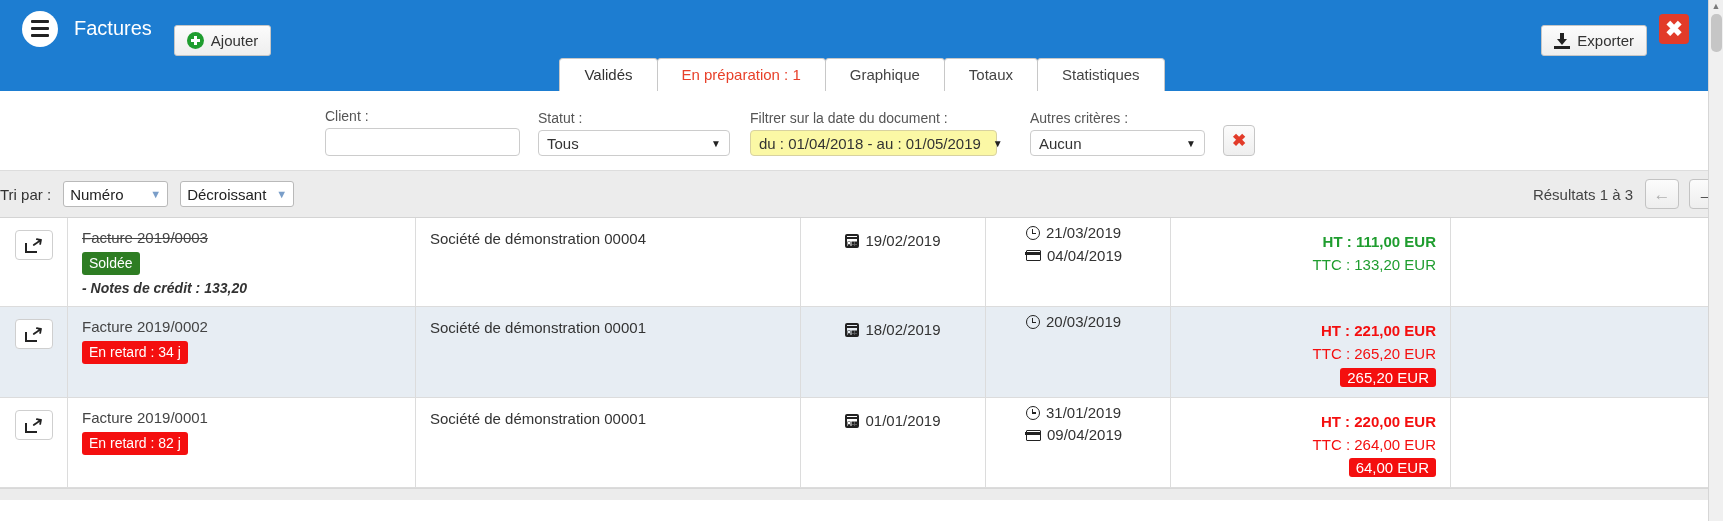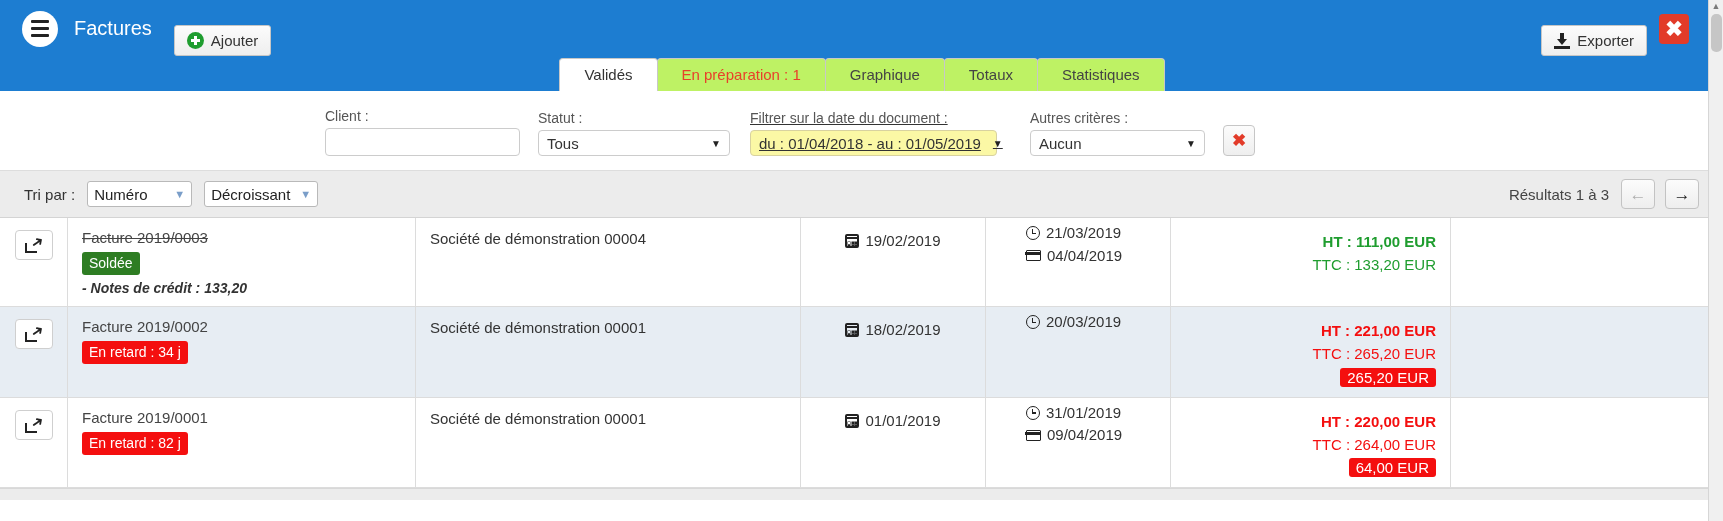--- a/index.html
+++ b/index.html
@@ -60,21 +60,21 @@
   }
 
   
   .tabbar {
     height:34px; background:#1d7dd1;
     display:flex; align-items:flex-end; justify-content:center;
     position:relative;
   }
   .tabs { display:flex; align-items:flex-end; }
   .tab {
-    background:#bef264; border:1px solid #c8c8c8; border-bottom:none;
+    background:#ffffff; border:1px solid #c8c8c8; border-bottom:none;
     padding:7px 24px 6px; font-size:15px; color:#444;
     border-radius:4px 4px 0 0; cursor:pointer; white-space:nowrap;
     margin-right:-1px; line-height:1.25;
   }
   .tab.active { background:#fff; color:#333; }
   .tab.warn { color:#e8402a; }
 
   
   .filterbar {
     height:80px; background:#fff; border-bottom:1px solid #ddd;
@@ -98,21 +98,21 @@
   .btn-clear {
     width:32px; height:31px; border:1px solid #c6c6c6; border-radius:4px;
     background-image:linear-gradient(#fcfcfc,#eeeeee);
     display:flex; align-items:center; justify-content:center; cursor:pointer;
     color:#e23b29; font-size:17px; font-weight:bold; line-height:1;
   }
 
   
   .sortbar {
     height:47px; background:#ececec; border-bottom:1px solid #d4d4d4;
-    display:flex; align-items:center; padding:0 24px;
+    display:flex; align-items:center; padding:0 0;
   }
   .tri-label { font-size:15px; color:#333; margin-right:12px; }
   .nativeselect {
     height:26px; border:1px solid #b9b9b9; border-radius:3px; background:#fff;
     display:flex; align-items:center; padding:0 6px; font-size:15px; color:#222;
     cursor:pointer; margin-right:12px; min-width:105px;
   }
   .nativeselect .vcaret { margin-left:auto; padding-left:10px; font-size:11px; color:#7a9ec9; }
   .pager { margin-left:auto; display:flex; align-items:center; gap:10px; }
   .pager-text { font-size:15px; color:#444; margin-right:2px; }
@@ -255,21 +255,21 @@
     <div class="flabel">Client :</div>
     <input class="finput" value="" placeholder="" style="">
   </div>
   <div class="fgroup" style="margin-left:18px; width:192px;">
     <div class="flabel">Statut :</div>
     <div class="fselect">
       <span>Tous</span>
       <span class="caret">▼</span>
     </div>
   </div>
-  <div class="fgroup" style="margin-left:20px; width:247px;text-decoration:underline;">
+  <div class="fgroup" style="margin-left:20px; width:247px;">
     <div class="flabel">Filtrer sur la date du document :</div>
     <div class="fselect yellow">
       <span>du : 01/04/2018 - au : 01/05/2019</span>
       <span class="caret">▼</span>
     </div>
   </div>
   <div class="fgroup" style="margin-left:33px; width:175px;">
     <div class="flabel">Autres critères :</div>
     <div class="fselect">
       <span>Aucun</span>

